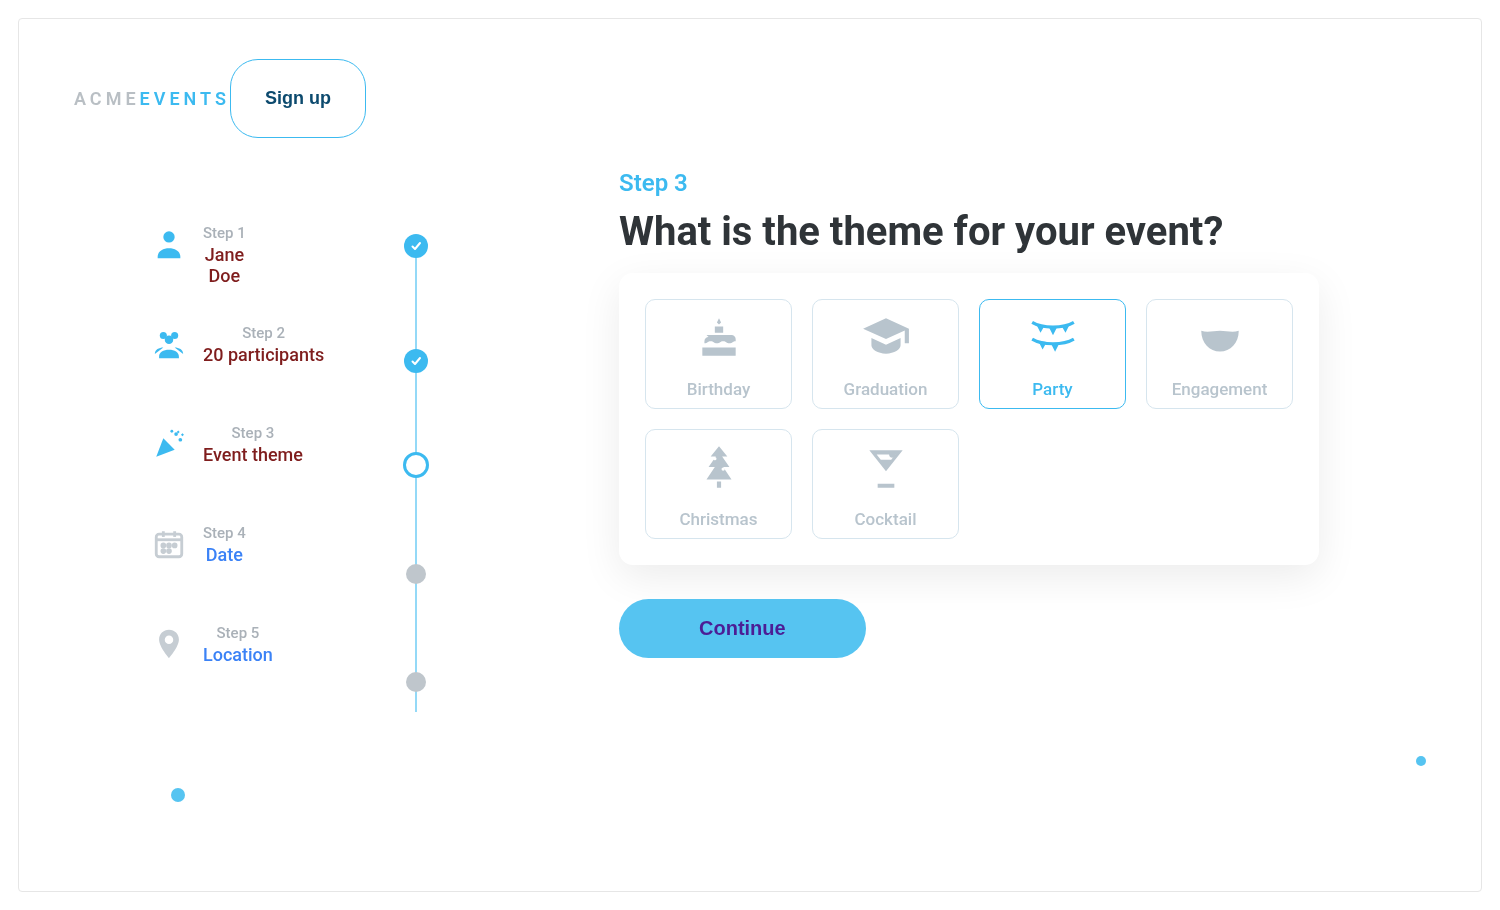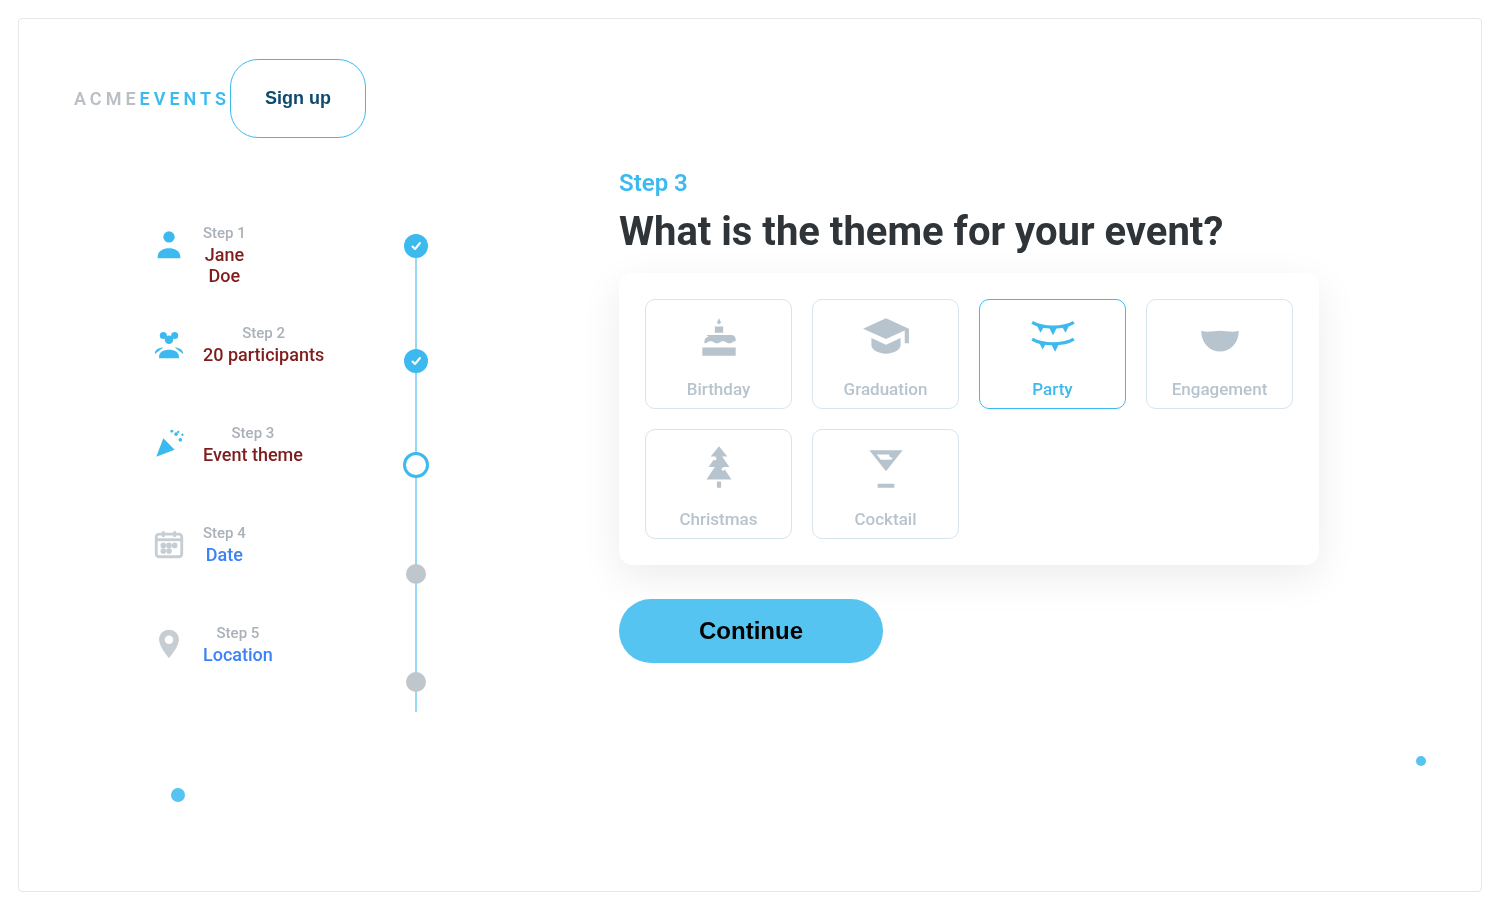--- a/index.html
+++ b/index.html
@@ -170,25 +170,25 @@
     margin-bottom: 14px;
   }
   .theme-option .icon-box svg { width: 50px; height: 50px; }
   .theme-option .opt-label {
     font-size: 17px;
     font-weight: 500;
   }
 
   .continue-btn {
     background: #56c4f1;
-    color: #000000;
+    color: #4c1d95;
     border: none;
     border-radius: 34px;
     padding: 18px 80px;
-    font-size: 24px;
+    font-size: 20px;
     font-weight: 600;
     cursor: pointer;
   }
 
   .decor-dot-1 {
     position: absolute;
     width: 14px; height: 14px;
     background: #56c4f1; border-radius: 50%;
     left: 152px; top: 769px;
   }

